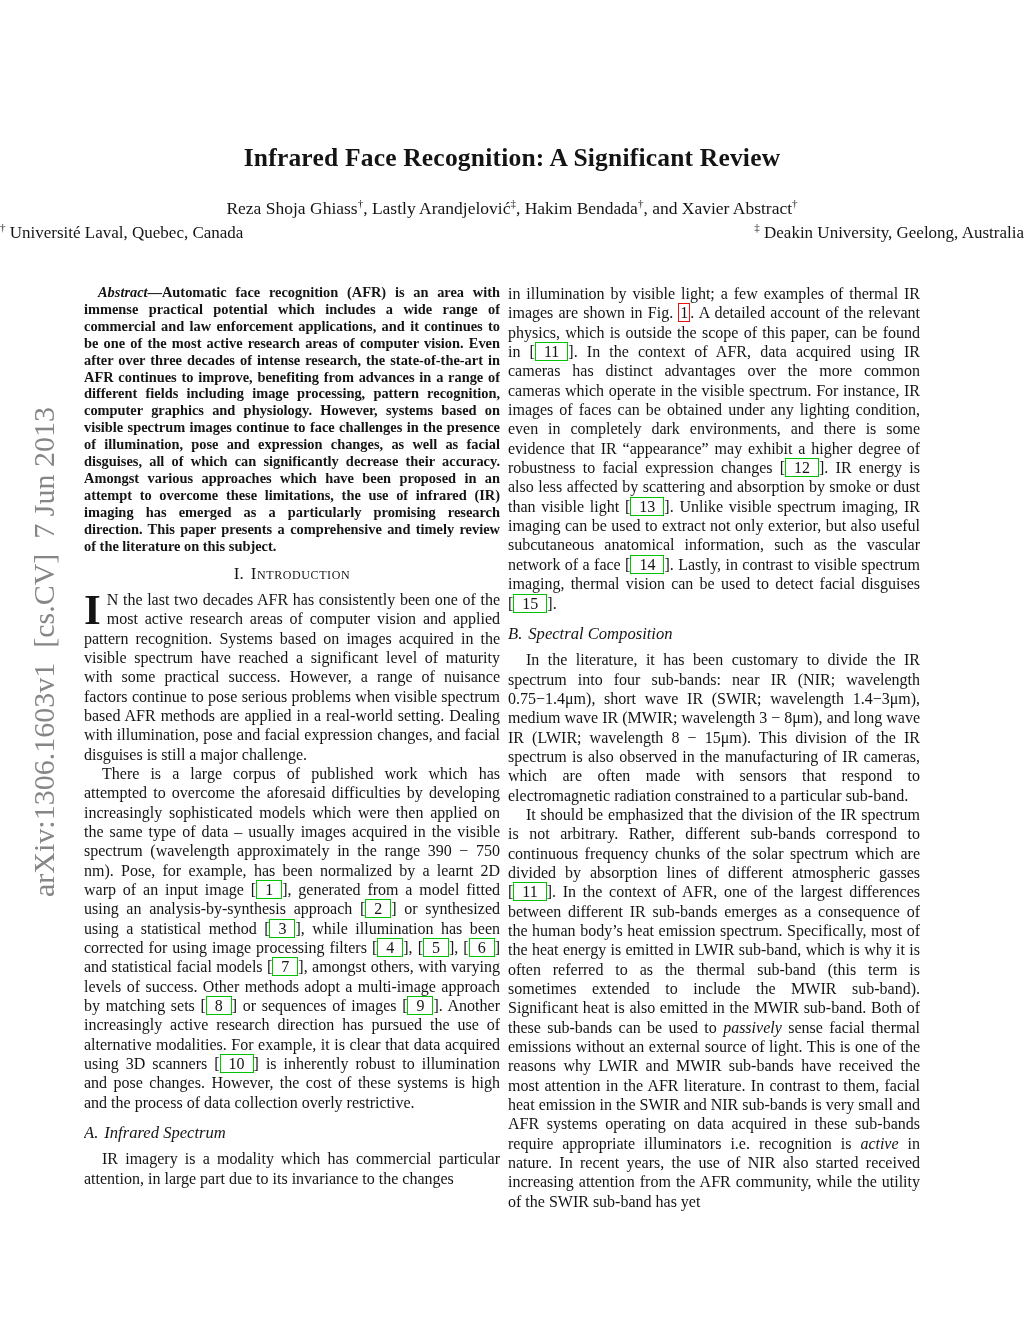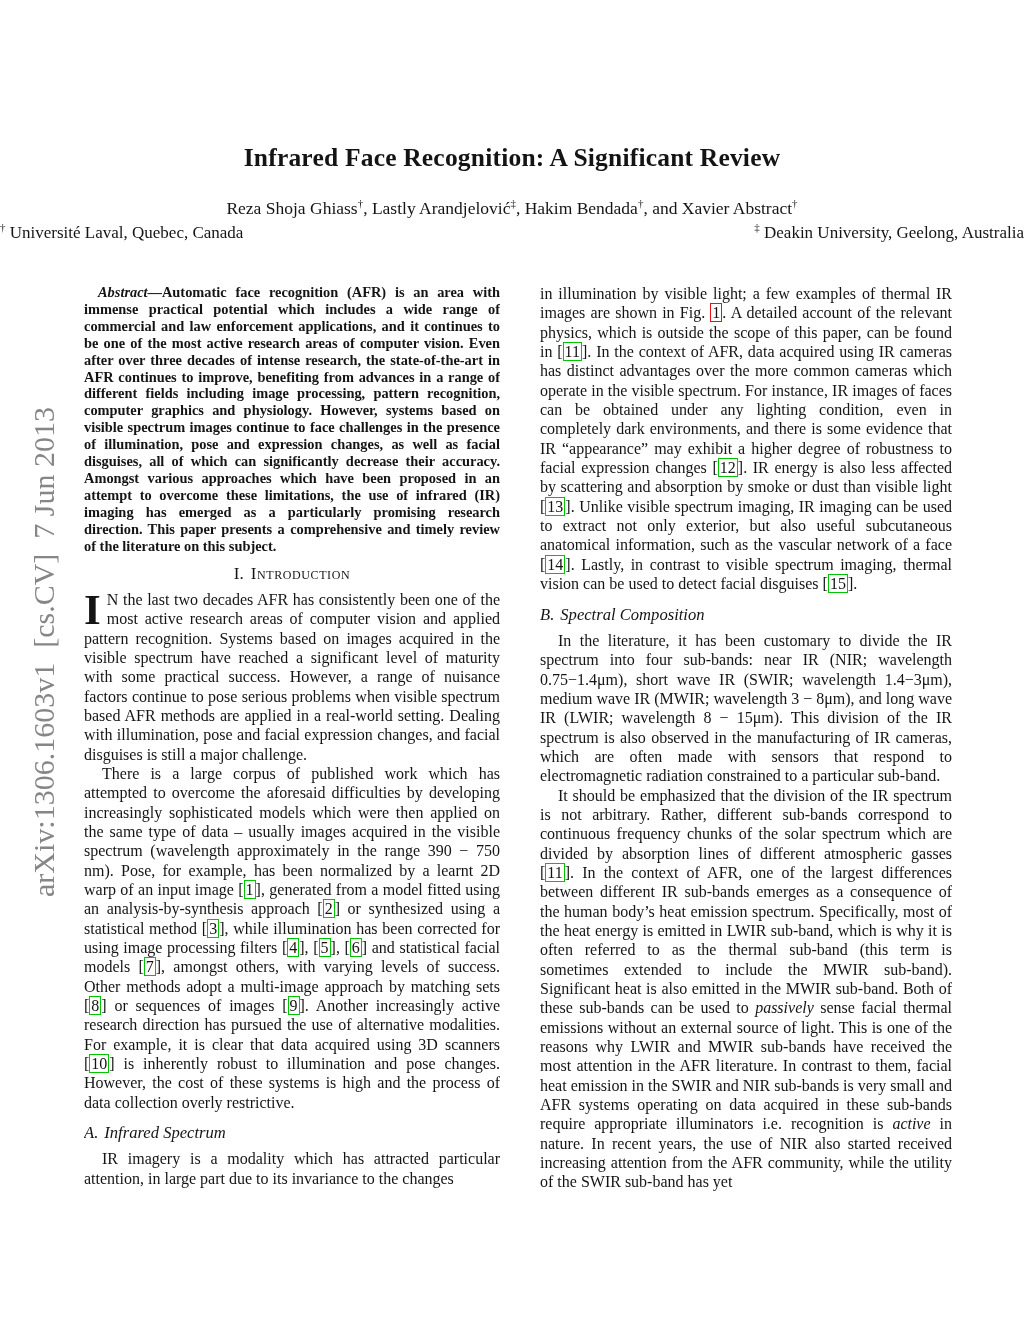--- a/index.html
+++ b/index.html
@@ -38,21 +38,21 @@
     font-size: 17px;
     display: flex;
     justify-content: space-between;
     gap: 80px;
   }
 
   
   .columns {
     margin: 41px 0 0 84px;
     display: flex;
-    gap: 40px;
+    gap: 8px;
   }
   .col {
     width: 416px;
     height: 1000px;
     overflow: hidden;
     text-align: justify;
     font-size: 16px;
     line-height: 19.35px;
   }
   .col.right-col { width: 412px; }
@@ -88,21 +88,21 @@
   .dropcap {
     float: left;
     font-size: 43px;
     line-height: 31.5px;
     padding: 4px 6px 0 0;
     font-weight: bold;
   }
 
   .cite-wrap .cite-box {
     border: 1.5px solid var(--cite-color);
-    padding: 0 1px;
+    padding: 0 8px;
   }
   .figref-wrap .figref-box {
     border: 1.5px solid var(--figref-color);
     padding: 0 1px;
   }
   .italic-run { font-style: italic; }
 </style>
 </head>
 <body>
 
@@ -118,21 +118,21 @@
       </div>
   </div>
 
   <div class="columns">
     <div class="col left-col" id="left-col">
         <p class="abstract"><span class="abstract-label">Abstract</span><span>—Automatic face recognition (AFR) is an area with immense practical potential which includes a wide range of commercial and law enforcement applications, and it continues to be one of the most active research areas of computer vision. Even after over three decades of intense research, the state-of-the-art in AFR continues to improve, benefiting from advances in a range of different fields including image processing, pattern recognition, computer graphics and physiology. However, systems based on visible spectrum images continue to face challenges in the presence of illumination, pose and expression changes, as well as facial disguises, all of which can significantly decrease their accuracy. Amongst various approaches which have been proposed in an attempt to overcome these limitations, the use of infrared (IR) imaging has emerged as a particularly promising research direction. This paper presents a comprehensive and timely review of the literature on this subject.</span></p>
         <div class="section-heading"><span class="sec-number">I.</span><span class="sec-title">Introduction</span></div>
         <p class="body-para noindent"><span class="dropcap">I</span><span>N the last two decades AFR has consistently been one of the most active research areas of computer vision and applied pattern recognition. Systems based on images acquired in the visible spectrum have reached a significant level of maturity with some practical success. However, a range of nuisance factors continue to pose serious problems when visible spectrum based AFR methods are applied in a real-world setting. Dealing with illumination, pose and facial expression changes, and facial disguises is still a major challenge.</span></p>
         <p class="body-para"><span>There is a large corpus of published work which has attempted to overcome the aforesaid difficulties by developing increasingly sophisticated models which were then applied on the same type of data – usually images acquired in the visible spectrum (wavelength approximately in the range 390 − 750 nm). Pose, for example, has been normalized by a learnt 2D warp of an input image </span><span class="cite-wrap">[<span class="cite-box">1</span>]</span><span>, generated from a model fitted using an analysis-by-synthesis approach </span><span class="cite-wrap">[<span class="cite-box">2</span>]</span><span> or synthesized using a statistical method </span><span class="cite-wrap">[<span class="cite-box">3</span>]</span><span>, while illumination has been corrected for using image processing filters </span><span class="cite-wrap">[<span class="cite-box">4</span>]</span><span>, </span><span class="cite-wrap">[<span class="cite-box">5</span>]</span><span>, </span><span class="cite-wrap">[<span class="cite-box">6</span>]</span><span> and statistical facial models </span><span class="cite-wrap">[<span class="cite-box">7</span>]</span><span>, amongst others, with varying levels of success. Other methods adopt a multi-image approach by matching sets </span><span class="cite-wrap">[<span class="cite-box">8</span>]</span><span> or sequences of images </span><span class="cite-wrap">[<span class="cite-box">9</span>]</span><span>. Another increasingly active research direction has pursued the use of alternative modalities. For example, it is clear that data acquired using 3D scanners </span><span class="cite-wrap">[<span class="cite-box">10</span>]</span><span> is inherently robust to illumination and pose changes. However, the cost of these systems is high and the process of data collection overly restrictive.</span></p>
         <div class="subsection-heading"><span class="subsec-label">A.</span><span class="subsec-title">Infrared Spectrum</span></div>
-        <p class="body-para"><span>IR imagery is a modality which has attracted particular attention, in large part due to its invariance to the changes</span></p>
+        <p class="body-para"><span>IR imagery is a modality which has commercial particular attention, in large part due to its invariance to the changes</span></p>
       </div>
     <div class="col right-col" id="right-col">
         <p class="body-para noindent"><span>in illumination by visible light; a few examples of thermal IR images are shown in Fig. </span><span class="figref-wrap"><span class="figref-box">1</span></span><span>. A detailed account of the relevant physics, which is outside the scope of this paper, can be found in </span><span class="cite-wrap">[<span class="cite-box">11</span>]</span><span>. In the context of AFR, data acquired using IR cameras has distinct advantages over the more common cameras which operate in the visible spectrum. For instance, IR images of faces can be obtained under any lighting condition, even in completely dark environments, and there is some evidence that IR “appearance” may exhibit a higher degree of robustness to facial expression changes </span><span class="cite-wrap">[<span class="cite-box">12</span>]</span><span>. IR energy is also less affected by scattering and absorption by smoke or dust than visible light </span><span class="cite-wrap">[<span class="cite-box">13</span>]</span><span>. Unlike visible spectrum imaging, IR imaging can be used to extract not only exterior, but also useful subcutaneous anatomical information, such as the vascular network of a face </span><span class="cite-wrap">[<span class="cite-box">14</span>]</span><span>. Lastly, in contrast to visible spectrum imaging, thermal vision can be used to detect facial disguises </span><span class="cite-wrap">[<span class="cite-box">15</span>]</span><span>.</span></p>
         <div class="subsection-heading"><span class="subsec-label">B.</span><span class="subsec-title">Spectral Composition</span></div>
         <p class="body-para"><span>In the literature, it has been customary to divide the IR spectrum into four sub-bands: near IR (NIR; wavelength 0.75−1.4μm), short wave IR (SWIR; wavelength 1.4−3μm), medium wave IR (MWIR; wavelength 3 − 8μm), and long wave IR (LWIR; wavelength 8 − 15μm). This division of the IR spectrum is also observed in the manufacturing of IR cameras, which are often made with sensors that respond to electromagnetic radiation constrained to a particular sub-band.</span></p>
         <p class="body-para"><span>It should be emphasized that the division of the IR spectrum is not arbitrary. Rather, different sub-bands correspond to continuous frequency chunks of the solar spectrum which are divided by absorption lines of different atmospheric gasses </span><span class="cite-wrap">[<span class="cite-box">11</span>]</span><span>. In the context of AFR, one of the largest differences between different IR sub-bands emerges as a consequence of the human body’s heat emission spectrum. Specifically, most of the heat energy is emitted in LWIR sub-band, which is why it is often referred to as the thermal sub-band (this term is sometimes extended to include the MWIR sub-band). Significant heat is also emitted in the MWIR sub-band. Both of these sub-bands can be used to </span><span class="italic-run">passively</span><span> sense facial thermal emissions without an external source of light. This is one of the reasons why LWIR and MWIR sub-bands have received the most attention in the AFR literature. In contrast to them, facial heat emission in the SWIR and NIR sub-bands is very small and AFR systems operating on data acquired in these sub-bands require appropriate illuminators i.e. recognition is </span><span class="italic-run">active</span><span> in nature. In recent years, the use of NIR also started received increasing attention from the AFR community, while the utility of the SWIR sub-band has yet</span></p>
       </div>
   </div>
 </div>
 

